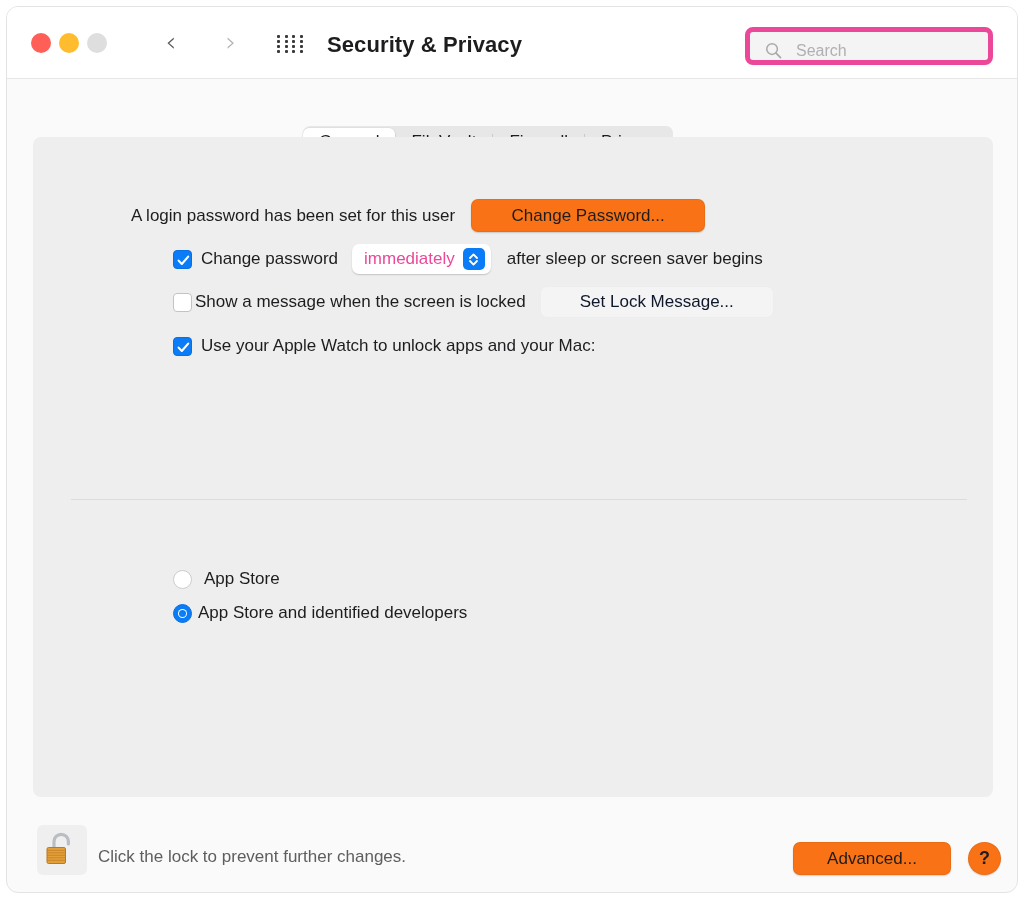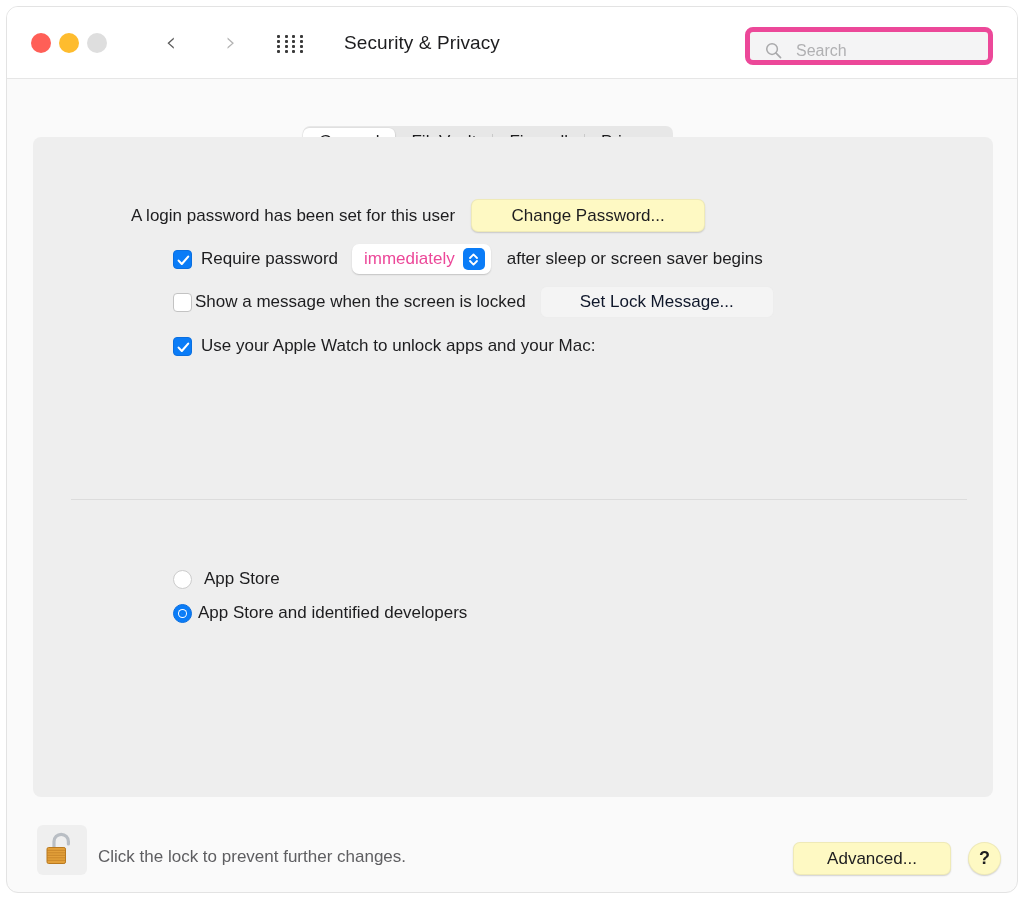--- a/index.html
+++ b/index.html
@@ -79,23 +79,23 @@
   }
   .gridicon i {
     display: block;
     width: 3px; height: 3px;
     border-radius: 1px;
     background: #3a3a3a;
   }
 
   .win-title {
     position: absolute;
-    left: 337px; top: 25px;
-    font-size: 19px;
-    font-weight: normal;
+    left: 320px; top: 25px;
+    font-size: 22px;
+    font-weight: bold;
     color: #1d1d1f;
     letter-spacing: .1px;
   }
 
   .searchfield {
     position: absolute;
     right: 24px; top: 20px;
     width: 248px; height: 38px;
     background: #f4f4f5;
     border: 5px solid #ec4899;
@@ -224,21 +224,21 @@
     position: absolute;
     left: 6.5px; top: 6.5px;
     width: 4px; height: 4px;
     border-radius: 50%;
     background: #0a7cf7;
     z-index: 2;
   }
 
   
   .btn {
-    background: #fef9c3;
+    background: #f97316;
     border-radius: 7px;
     border: .5px solid rgba(0,0,0,.06);
     box-shadow: 0 1px 1.5px rgba(0,0,0,.16);
     font-size: 17px;
     color: #1d1d1f;
     display: flex;
     align-items: center;
     justify-content: center;
     white-space: nowrap;
     box-sizing: border-box;
@@ -370,21 +370,21 @@
       <span class="lbl">A login password has been set for this user</span>
       <div class="btn" style="margin-left:16px; width:234px; height:33px;">Change Password...</div>
     </div>
 
     <div class="row" style="left:140px; top:107px;">
       <span class="checkbox on">
         <svg width="15" height="15" viewBox="0 0 15 15">
           <path d="M2.6 7.6 L5.8 11 L12.2 3.6" fill="none" stroke="#ffffff" stroke-width="2.1" stroke-linecap="round" stroke-linejoin="round"></path>
         </svg>
       </span>
-      <span class="lbl" style="margin-left:9px;">Require password</span>
+      <span class="lbl" style="margin-left:9px;">Change password</span>
       <div class="popup" style="margin-left:14px;">
         <span class="popup-value">immediately</span>
         <span class="popup-chev">
           <svg width="13" height="15" viewBox="0 0 13 15">
             <path d="M3 6 L6.5 2.4 L10 6" fill="none" stroke="#ffffff" stroke-width="1.8" stroke-linecap="round" stroke-linejoin="round"></path>
             <path d="M3 9 L6.5 12.6 L10 9" fill="none" stroke="#ffffff" stroke-width="1.8" stroke-linecap="round" stroke-linejoin="round"></path>
           </svg>
         </span>
       </div>
       <span class="lbl" style="margin-left:16px;">after sleep or screen saver begins</span>

